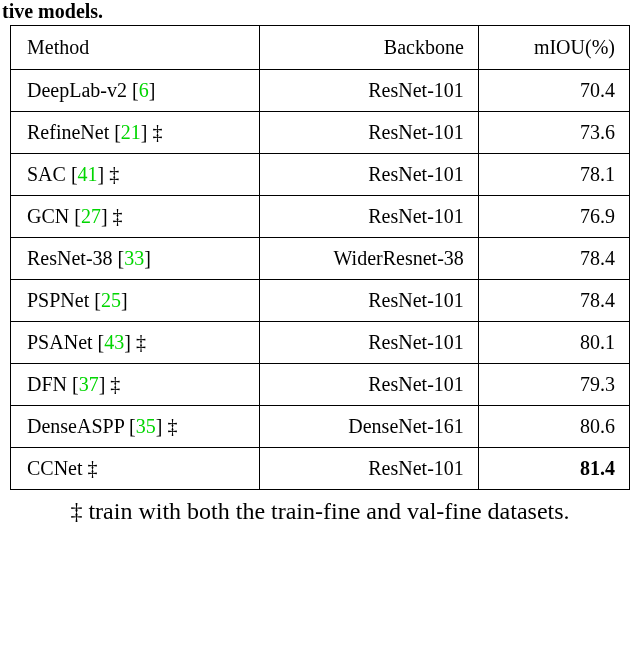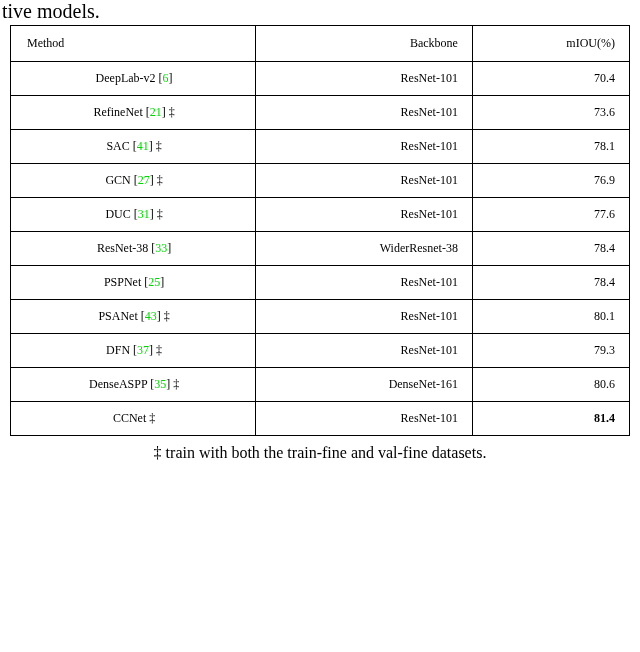--- a/index.html
+++ b/index.html
@@ -12,54 +12,55 @@
       font-size: 20px;
       background: #fff;
       color: #000;
       padding: 0;
       width: 640px;
     }
     .caption-fragment {
       padding-left: 2px;
       margin-bottom: 2px;
       font-size: 20px;
+      font-weight: bold;
     }
     .table-wrap {
       padding: 0 10px;
     }
     table {
       border-collapse: collapse;
       width: 100%;
-      font-size: 12px;
+      font-size: 20px;
     }
     td, th {
       border: 1px solid #000;
       padding: 9px 14px;
       text-align: right;
       vertical-align: middle;
       font-weight: normal;
     }
     td.method-cell {
-      text-align: center;
+      text-align: left;
       padding-left: 16px;
     }
     .cite {
       color: #00d600;
     }
     .dagger {
       font-family: 'Times New Roman', serif;
     }
     .bold {
       font-weight: bold;
       padding-left: 30px;
     }
     .footnote {
       text-align: center;
       padding-top: 8px;
-      font-size: 16px;
+      font-size: 24px;
     }
     thead th {
       font-weight: normal;
       padding-top: 10px;
       padding-bottom: 10px;
     }
     th.method-head {
       text-align: left;
       padding-left: 16px;
     }
@@ -93,25 +94,20 @@
           <td class="method-cell"><span>SAC </span>[<span class="cite">41</span>]<span class="dagger"> ‡</span></td>
           <td>ResNet-101</td>
           <td>78.1</td>
         </tr>
         <tr>
           <td class="method-cell"><span>GCN </span>[<span class="cite">27</span>]<span class="dagger"> ‡</span></td>
           <td>ResNet-101</td>
           <td>76.9</td>
         </tr>
         <tr>
-          <td class="method-cell"><span>DUC </span>[<span class="cite">31</span>]<span class="dagger"> ‡</span></td>
-          <td>ResNet-101</td>
-          <td>77.6</td>
-        </tr>
-        <tr>
           <td class="method-cell"><span>ResNet-38 </span>[<span class="cite">33</span>]</td>
           <td>WiderResnet-38</td>
           <td>78.4</td>
         </tr>
         <tr>
           <td class="method-cell"><span>PSPNet </span>[<span class="cite">25</span>]</td>
           <td>ResNet-101</td>
           <td>78.4</td>
         </tr>
         <tr>

